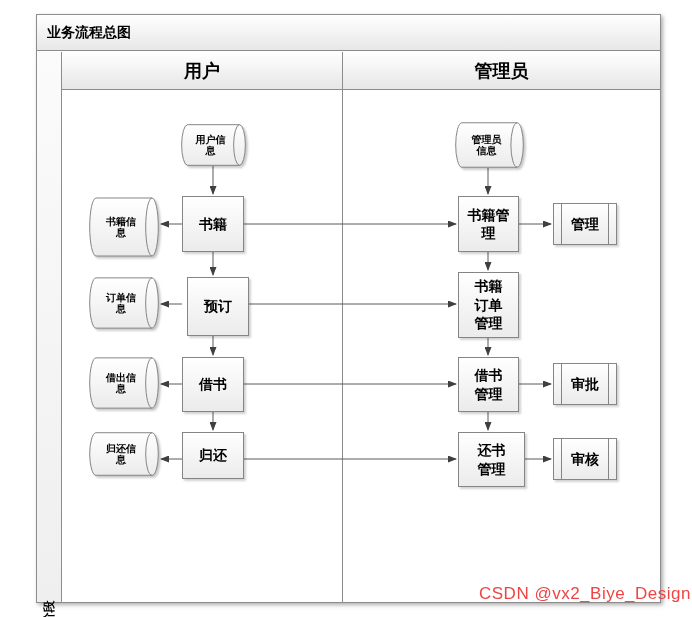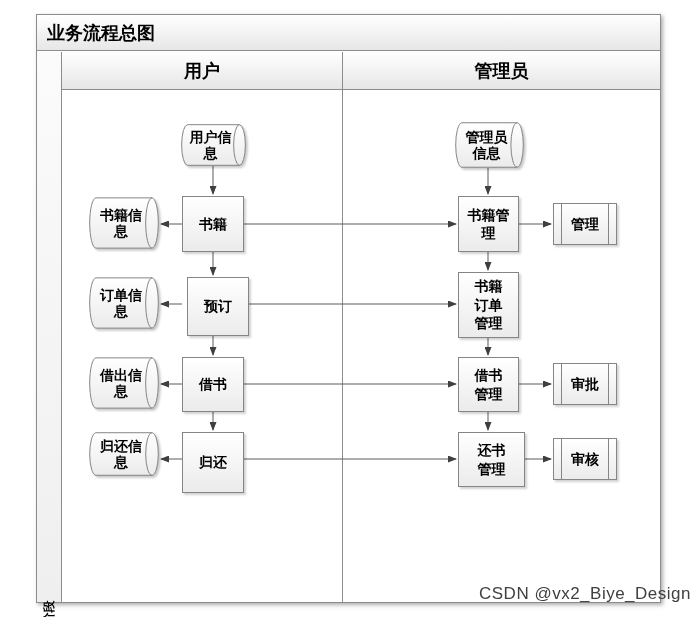--- a/index.html
+++ b/index.html
@@ -7,21 +7,21 @@
        font-family:"Liberation Sans","DejaVu Sans",sans-serif;color:#000;}
 
   .frame{position:absolute;left:36px;top:14px;width:623px;height:587px;
          background:#fff;border:1px solid #8c8c8c;
          box-shadow:2px 2px 4px rgba(110,110,110,.55);}
 
   .titlebar{position:absolute;left:0;top:0;width:623px;height:36px;
             background:linear-gradient(#ffffff,#e7e7e7);
             border-bottom:1px solid #8c8c8c;
             display:flex;align-items:center;padding-left:10px;box-sizing:border-box;
-            font-size:18px;font-weight:700;}
+            font-size:14px;font-weight:700;}
 
   .strip{position:absolute;left:0;top:37px;bottom:0;width:24px;
          background:linear-gradient(180deg,#fbfbfb,#efefef);
          border-right:1px solid #8c8c8c;}
   .phase{position:absolute;left:-1px;top:552px;width:26px;
          transform:rotate(-90deg);font-size:12px;font-weight:700;
          text-align:center;white-space:nowrap;}
 
   .hd{position:absolute;top:37px;height:38px;box-sizing:border-box;
       background:linear-gradient(#ffffff,#e6e6e6);
@@ -44,24 +44,24 @@
         box-shadow:2px 2px 2px rgba(0,0,0,.18);}
   .subproc::before,.subproc::after{content:"";position:absolute;top:0;bottom:0;width:1px;background:#858585;}
   .subproc::before{left:7px;}
   .subproc::after{right:7px;}
 
   .tape{position:absolute;z-index:2;filter:drop-shadow(2px 2px 1px rgba(0,0,0,.22));}
   .tape svg{position:absolute;left:0;top:0;width:100%;height:100%;overflow:visible;}
   .tape .lbl{position:absolute;left:2px;right:8px;top:0;bottom:0;
              display:flex;align-items:center;justify-content:center;
              text-align:center;white-space:pre-line;
-             font-size:14px;font-weight:700;line-height:1.15;}
+             font-size:10px;font-weight:700;line-height:1.15;}
 
   .watermark{position:absolute;right:1px;top:584px;z-index:5;
-             font-size:17px;color:#404040;letter-spacing:.5px;}
+             font-size:17px;color:#ef4444;letter-spacing:.5px;}
 </style>
 </head>
 <body>
 
 <div class="frame">
 
   <svg width="0" height="0" style="position:absolute">
     <defs>
       <linearGradient id="shapeGrad" x1="0" y1="0" x2="0" y2="1">
         <stop offset="0" stop-color="#ffffff"></stop>
@@ -116,23 +116,23 @@
       <path d="M10 1 L90 1 A9 29 0 0 1 90 59 L10 59 A9 29 0 0 1 10 1 Z" fill="url(#shapeGrad)" stroke="#858585" vector-effect="non-scaling-stroke"></path>
       <path d="M90 1 A9 29 0 0 0 90 59" fill="none" stroke="#858585" vector-effect="non-scaling-stroke"></path>
     </svg>
     <div class="lbl">用户信
 息</div>
   </div>
 
   <div class="node proc" style="left:145px;top:181px;width:62px;height:56px">书籍</div>
   <div class="node proc" style="left:150px;top:262px;width:62px;height:59px">预订</div>
   <div class="node proc" style="left:145px;top:342px;width:62px;height:55px">借书</div>
-  <div class="node proc" style="left:145px;top:417px;width:62px;height:61px">归还</div>
+  <div class="node proc" style="left:145px;top:417px;width:62px;height:47px">归还</div>
 
-  <div class="tape" style="left:52px;top:182px;width:70px;height:52px">
+  <div class="tape" style="left:52px;top:182px;width:70px;height:60px">
     <svg viewBox="0 0 100 60" preserveAspectRatio="none">
       <path d="M10 1 L90 1 A9 29 0 0 1 90 59 L10 59 A9 29 0 0 1 10 1 Z" fill="url(#shapeGrad)" stroke="#858585" vector-effect="non-scaling-stroke"></path>
       <path d="M90 1 A9 29 0 0 0 90 59" fill="none" stroke="#858585" vector-effect="non-scaling-stroke"></path>
     </svg>
     <div class="lbl">书籍信
 息</div>
   </div>
   <div class="tape" style="left:52px;top:262px;width:70px;height:52px">
     <svg viewBox="0 0 100 60" preserveAspectRatio="none">
       <path d="M10 1 L90 1 A9 29 0 0 1 90 59 L10 59 A9 29 0 0 1 10 1 Z" fill="url(#shapeGrad)" stroke="#858585" vector-effect="non-scaling-stroke"></path>

